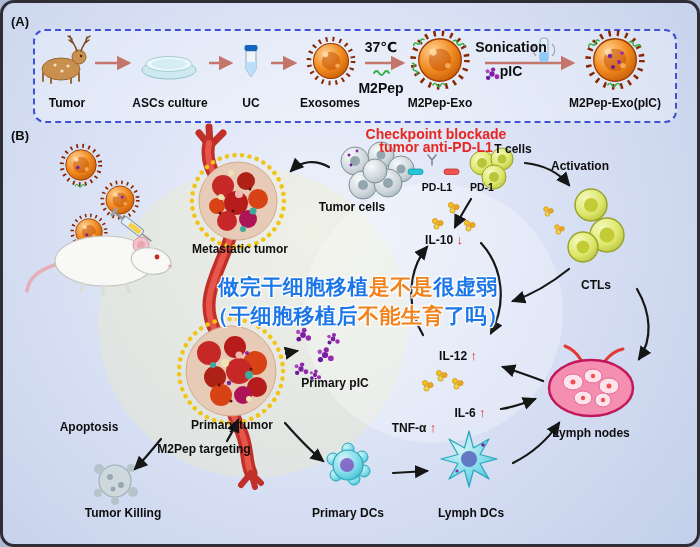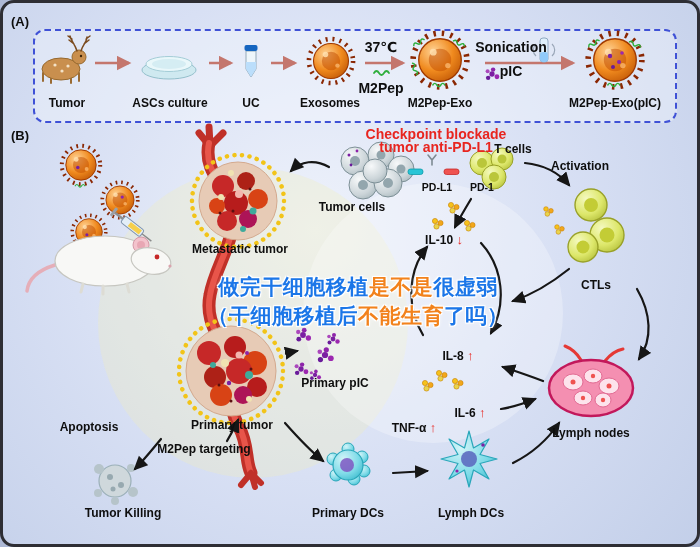--- a/index.html
+++ b/index.html
@@ -365,21 +365,21 @@
   <div class="lbl xs" style="left:414px;top:178px">PD-L1</div>
   <div class="lbl xs" style="left:459px;top:178px">PD-1</div>
   <div class="lbl" style="left:577px;top:157px">Activation</div>
   <div class="lbl" style="left:237px;top:240px">Metastatic tumor</div>
   <div class="lbl cyto" style="left:441px;top:230px">
     <span>IL-10</span>
     <span class="dn">↓</span>
   </div>
   <div class="lbl" style="left:593px;top:276px">CTLs</div>
   <div class="lbl cyto" style="left:455px;top:346px">
-    <span>IL-8</span>
+    <span>IL-12</span>
     <span class="up">↑</span>
   </div>
   <div class="lbl" style="left:332px;top:374px">Primary pIC</div>
   <div class="lbl cyto" style="left:411px;top:418px">
     <span>TNF-α</span>
     <span class="up">↑</span>
   </div>
   <div class="lbl cyto" style="left:467px;top:403px">
     <span>IL-6</span>
     <span class="up">↑</span>

